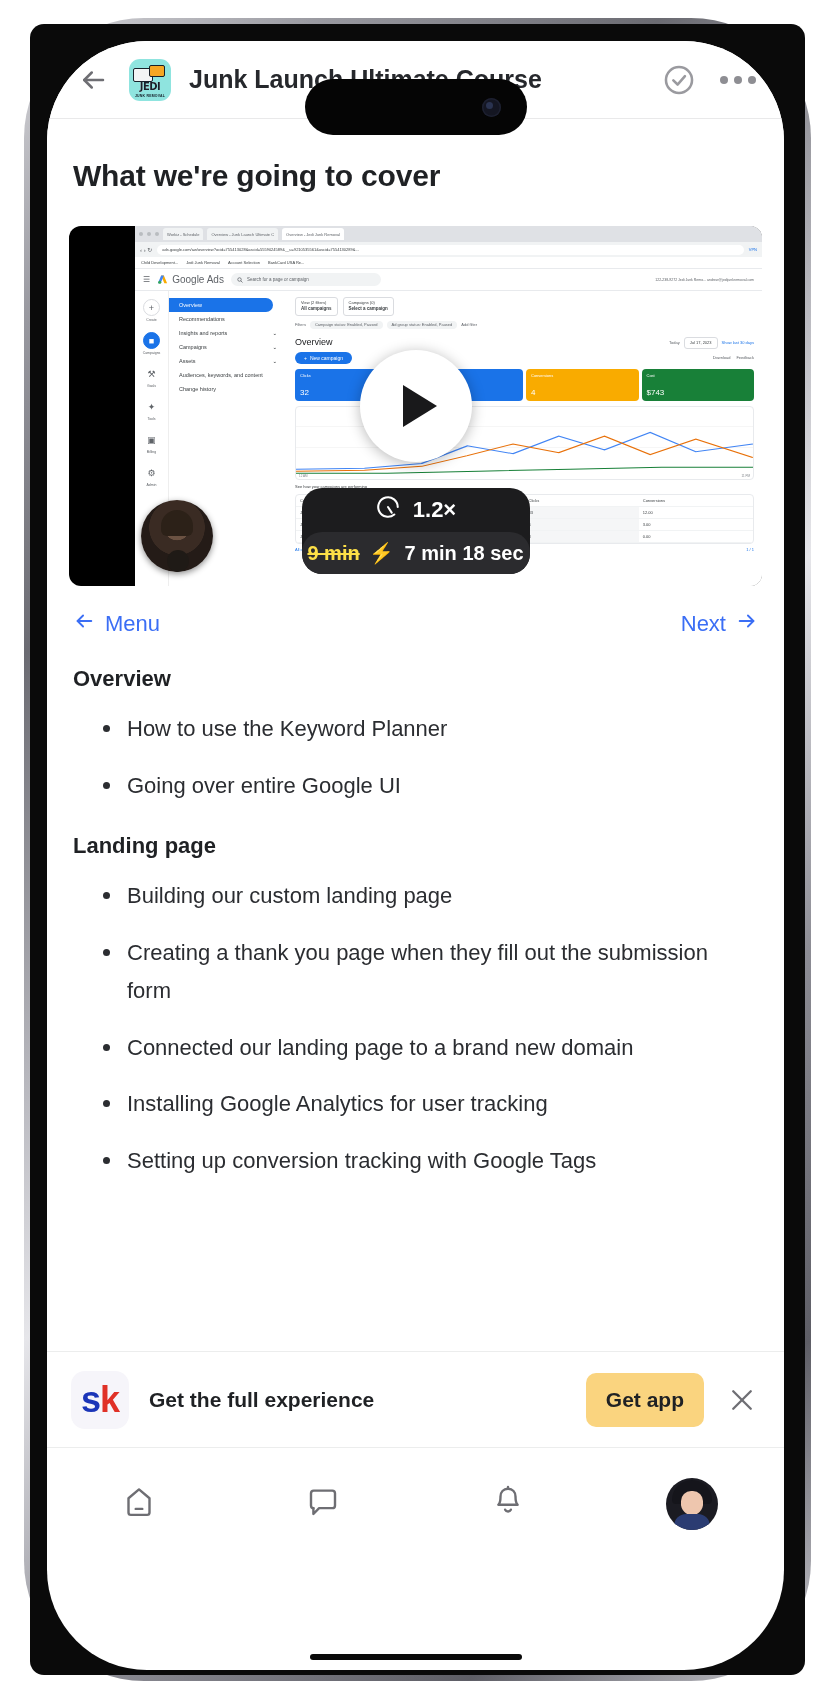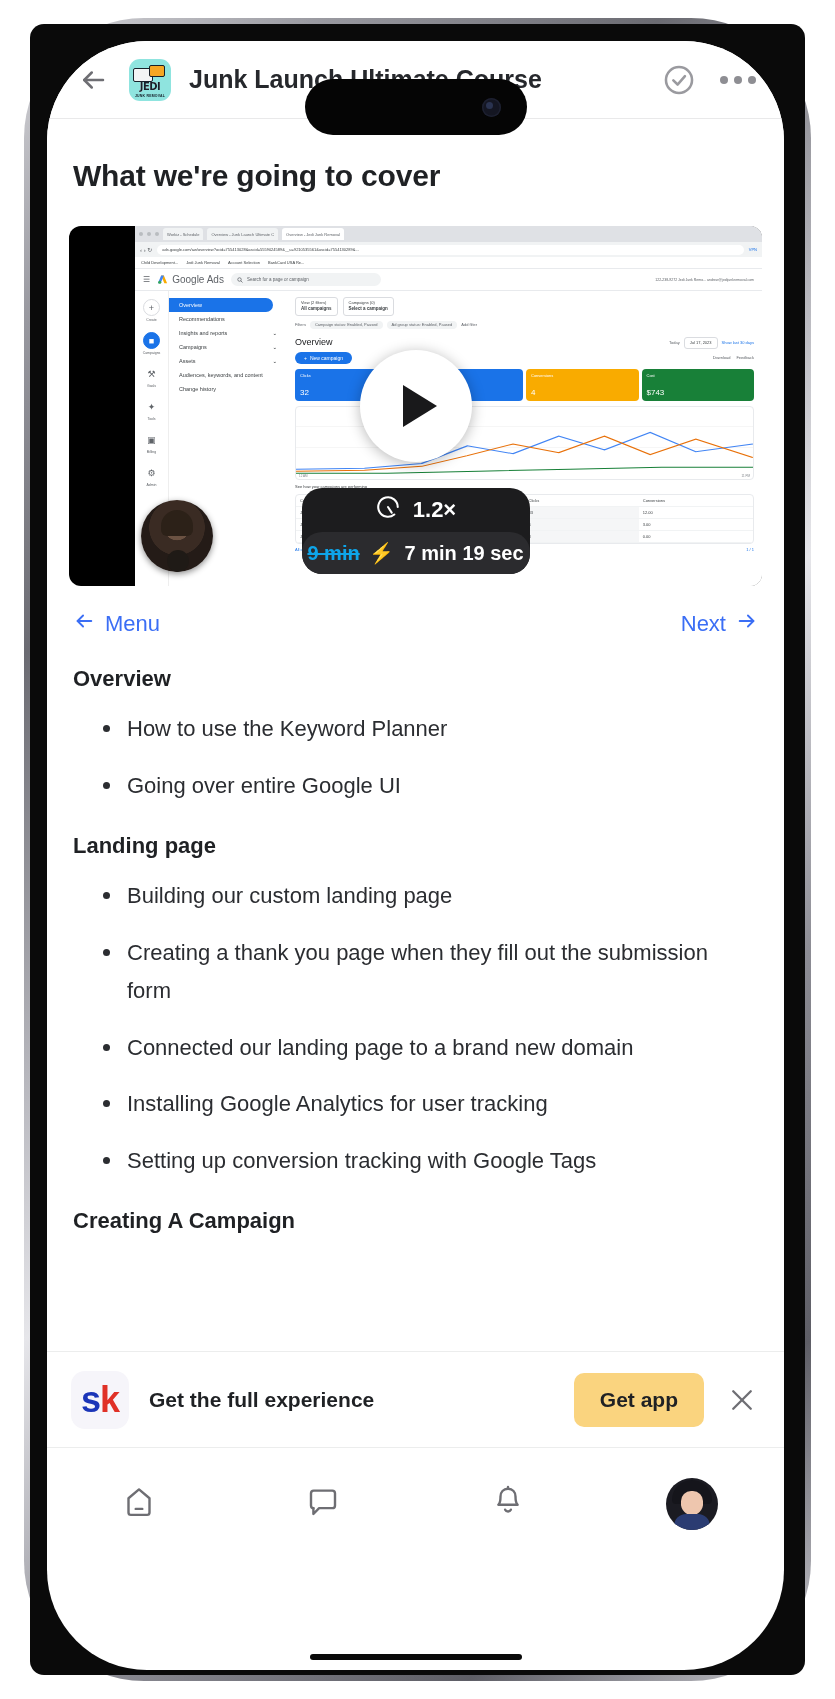--- a/index.html
+++ b/index.html
@@ -288,21 +288,21 @@
     font-size: 22px; font-weight: bold;
   }
   .pill-time {
     display: flex; align-items: center; justify-content: center; gap: 10px;
     height: 42px;
     background: #2b2b2e;
     border-radius: 20px;
     color: #fff;
     font-size: 20px; font-weight: bold;
   }
-  .strike { color: #0ea5e9; text-decoration: line-through; font-weight: bold; }
+  .strike { color: #fde047; text-decoration: line-through; font-weight: bold; }
   .bolt { color: #f5a623; font-size: 20px; }
 
   
   .navrow {
     display: flex; justify-content: space-between; align-items: center;
     padding: 24px 26px 0 26px;
     font-size: 22px; font-weight: normal;
   }
   .navrow a { color: #3b6ef5; text-decoration: none; cursor: pointer; display:inline-flex; align-items:center; gap:10px; }
 
@@ -349,21 +349,21 @@
   .sk-logo .s { color: #1b35b8; }
   .sk-logo .k { color: #e03127; }
   .banner-text { margin-left: 20px; font-size: 21px; font-weight: bold; color: #1f2124; flex:1 1 auto;}
   .get-app {
     background: #fad47f;
     color: #1f2124;
     border: none;
     font-family: inherit;
     font-size: 21px; font-weight: bold;
     border-radius: 10px;
-    padding: 15px 26px;
+    padding: 15px 20px;
     cursor: pointer;
     flex: 0 0 auto;
   }
   .close-x {
     margin-left: 20px;
     width: 36px; height: 36px;
     display: flex; align-items: center; justify-content: center;
     cursor: pointer;
     flex: 0 0 auto;
   }
@@ -630,21 +630,21 @@
                   <svg width="26" height="26" viewBox="0 0 24 24" fill="none" stroke="#ffffff" stroke-width="1.9" stroke-linecap="round">
                     <path d="M21 12a9 9 0 1 0-3.2 6.9"></path>
                     <line x1="12" y1="12" x2="15.4" y2="17.2"></line>
                   </svg>
                 </span>
                 <span>1.2×</span>
               </div>
               <div class="pill-time">
                 <span class="strike">9 min</span>
                 <span class="bolt">⚡</span>
-                <span>7 min 19 sec</span>
+                <span>7 min 18 sec</span>
               </div>
             </div>
           </div>
 
           <div class="navrow">
             <a>
               <span>
                 <svg width="22" height="22" viewBox="0 0 24 24" fill="none" stroke="#3b6ef5" stroke-width="2" stroke-linecap="round" stroke-linejoin="round">
                     <line x1="20" y1="12" x2="5" y2="12"></line>
                     <polyline points="11 18 5 12 11 6"></polyline>
@@ -672,21 +672,20 @@
 
             <div class="sec-h gap">Landing page</div>
             <ul class="bul">
               <li>Building our custom landing page</li>
               <li>Creating a thank you page when they fill out the submission form</li>
               <li>Connected our landing page to a brand new domain</li>
               <li>Installing Google Analytics for user tracking</li>
               <li>Setting up conversion tracking with Google Tags</li>
             </ul>
 
-            <div class="sec-h gap">Creating A Campaign</div>
           </div>
         </div>
 
         <div class="app-banner">
           <div class="sk-logo">
             <span class="s">s</span>
               <span class="k">k</span>
           </div>
           <div class="banner-text">Get the full experience</div>
           <button class="get-app">Get app</button>

